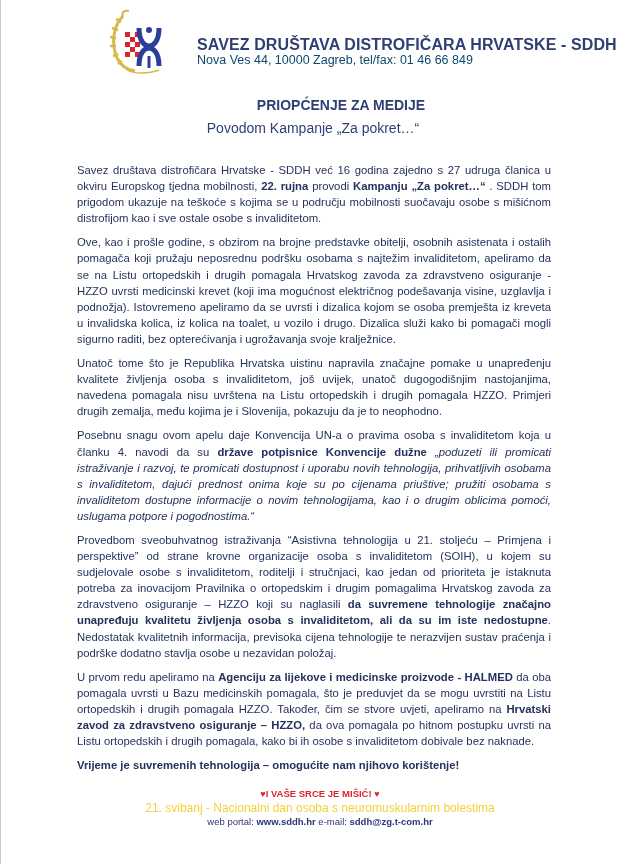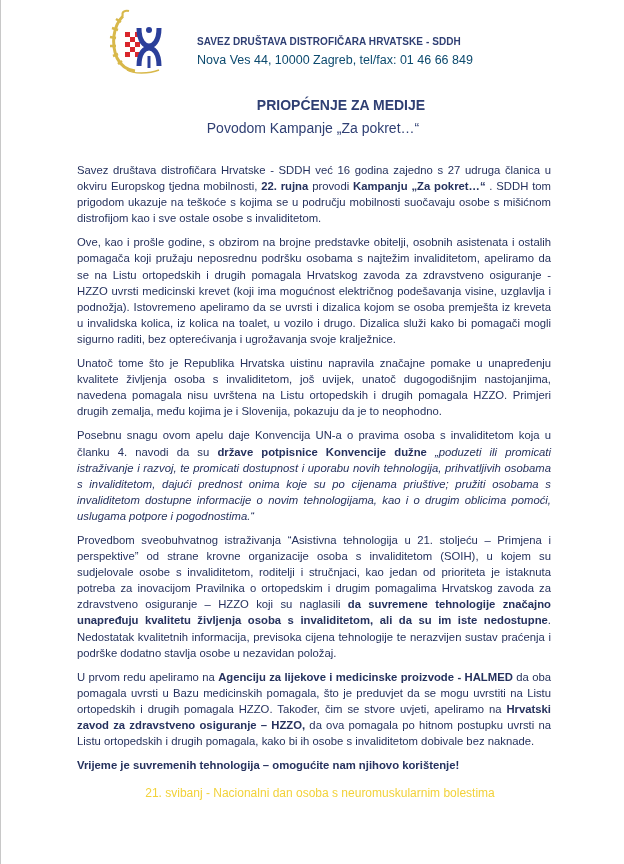--- a/index.html
+++ b/index.html
@@ -28,21 +28,21 @@
       position: absolute;
       left: 0;
       top: 0;
       width: 56px;
       height: 66px;
     }
     .org-name {
       position: absolute;
       left: 88px;
       top: 28px;
-      font-size: 10px;
+      font-size: 16px;
       font-weight: bold;
       color: #2f3f73;
       letter-spacing: 0.1px;
       white-space: nowrap;
     }
     .org-address {
       position: absolute;
       left: 88px;
       top: 45px;
       font-size: 12.5px;
@@ -174,14 +174,21 @@
   <p>
     <span>Provedbom sveobuhvatnog istraživanja “Asistivna tehnologija u 21. stoljeću – Primjena i perspektive” od strane krovne organizacije osoba s invaliditetom (SOIH), u kojem su sudjelovale osobe s invaliditetom, roditelji i stručnjaci, kao jedan od prioriteta je istaknuta potreba za inovacijom Pravilnika o ortopedskim i drugim pomagalima Hrvatskog zavoda za zdravstveno osiguranje – HZZO koji su naglasili </span><b>da suvremene tehnologije značajno unapređuju kvalitetu življenja osoba s invaliditetom, ali da su im iste nedostupne</b><span>. Nedostatak kvalitetnih informacija, previsoka cijena tehnologije te nerazvijen sustav praćenja i podrške dodatno stavlja osobe u nezavidan položaj.</span>
   </p>
   <p>
     <span>U prvom redu apeliramo na </span><b>Agenciju za lijekove i medicinske proizvode - HALMED</b><span> da oba pomagala uvrsti u Bazu medicinskih pomagala, što je preduvjet da se mogu uvrstiti na Listu ortopedskih i drugih pomagala HZZO. Također, čim se stvore uvjeti, apeliramo na </span><b>Hrvatski zavod za zdravstveno osiguranje – HZZO,</b><span> da ova pomagala po hitnom postupku uvrsti na Listu ortopedskih i drugih pomagala, kako bi ih osobe s invaliditetom dobivale bez naknade.</span>
   </p>
   <p class="closing">Vrijeme je suvremenih tehnologija – omogućite nam njihovo korištenje!</p>
 </div>
 
 <div class="footer">
+  <div>
+    <span class="heart">♥</span><span class="slogan">I VAŠE SRCE JE MIŠIĆ!</span>
+    <span class="heart">♥</span>
+  </div>
   <div class="national-day">21. svibanj - Nacionalni dan osoba s neuromuskularnim bolestima</div>
+  <div class="web">
+    <span>web portal:  </span><span class="lbl">www.sddh.hr</span><span> e-mail: </span><span class="lbl">sddh@zg.t-com.hr</span>
+  </div>
 </div>
 
 </body></html>

